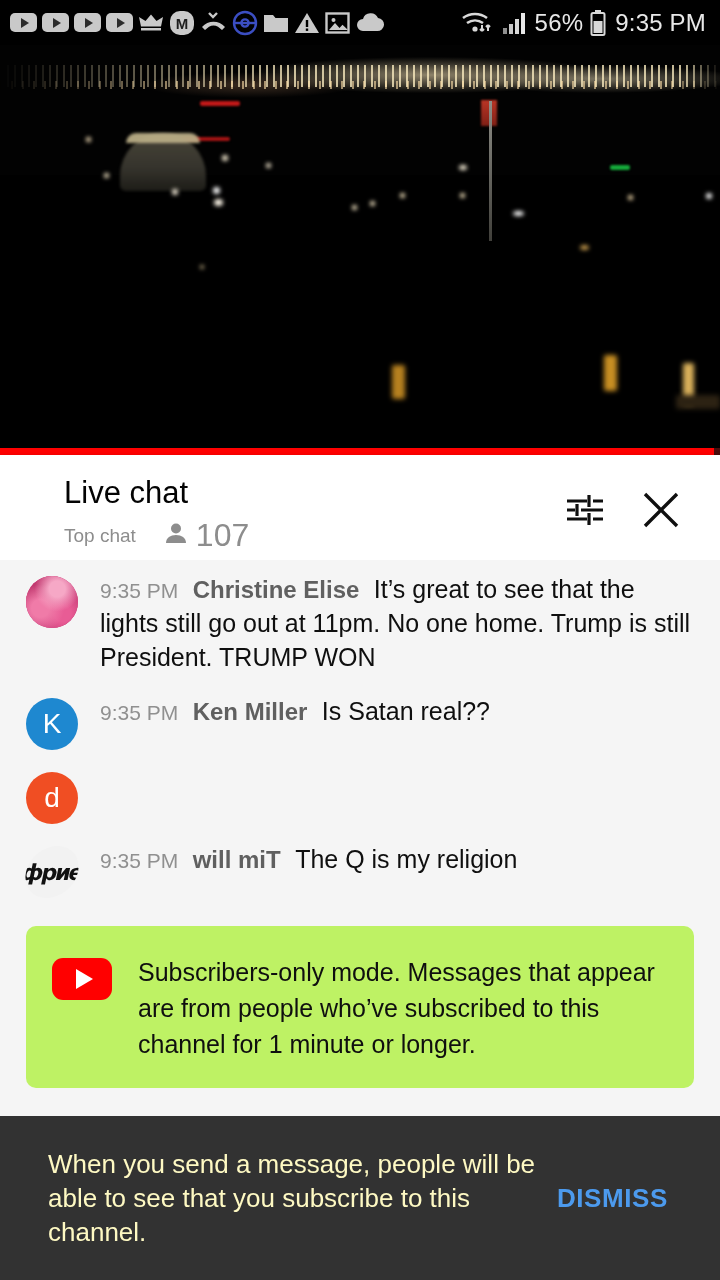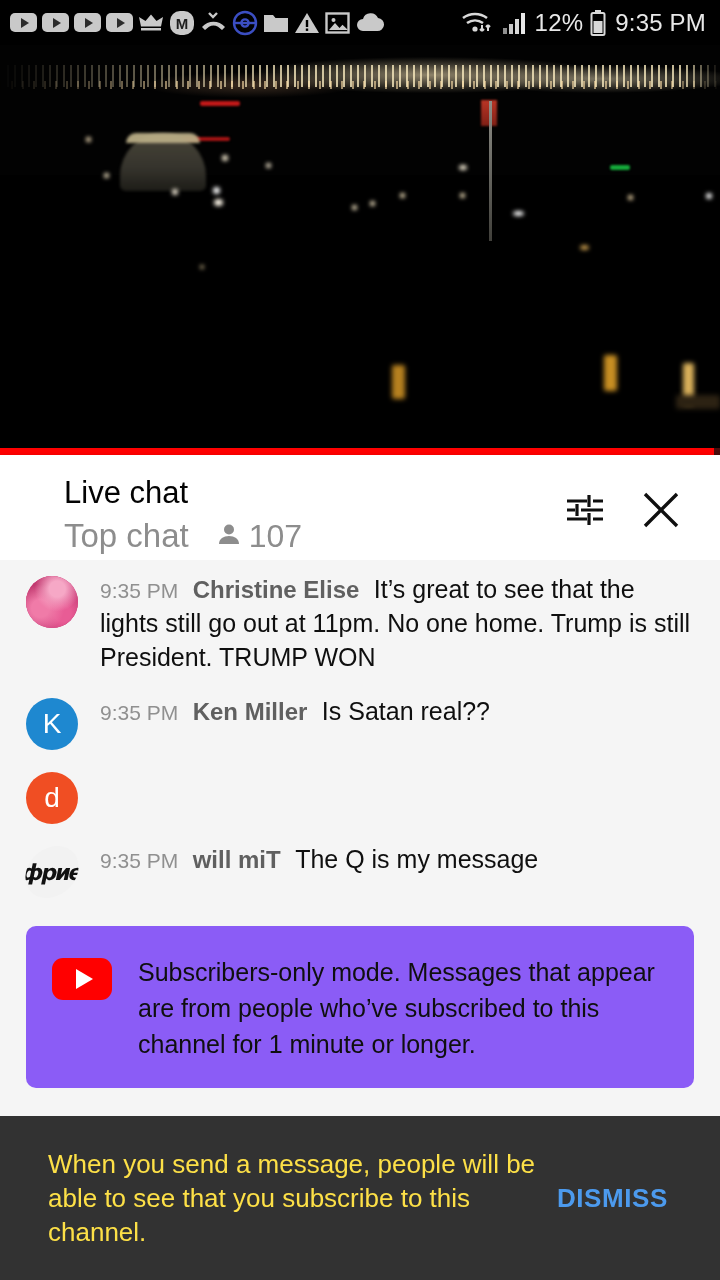--- a/index.html
+++ b/index.html
@@ -103,21 +103,21 @@
 
   
   .chat-header{
     position:absolute; top:455px; left:0; width:720px; height:105px;
     background:#fff; display:flex; align-items:flex-start;
     box-shadow:0 2px 6px rgba(0,0,0,.18);
   }
   .ch-titles{ flex:1; padding:20px 0 0 32px;margin-left:32px; }
   .ch-title{ font-size:31px; color:#030303; font-weight:400; line-height:36px; }
   .ch-sub{ display:flex; align-items:center; margin-top:6px; }
-  .ch-topchat{ font-size:33px; color:#8d8d8d;text-align:center; }
+  .ch-topchat{ font-size:19px; color:#8d8d8d;text-align:center; }
   .ch-count-wrap{ display:flex; align-items:center; margin-left:28px; gap:8px; }
   .ch-count{ font-size:32px; color:#8d8d8d; }
   .ch-actions{ display:flex; align-items:center; gap:26px; padding:30px 34px 0 0; }
   .icon-btn{ width:50px; height:50px; display:flex; align-items:center; justify-content:center; }
 
   
   .chat-list{
     position:absolute; top:560px; left:0; width:720px; height:560px;
     background:#f5f5f5; overflow:hidden;
   }
@@ -139,38 +139,38 @@
   }
   .av-graffiti{ background:#f2f2f2; color:#111; font-size:22px; font-weight:700;
     font-family:"DejaVu Sans", sans-serif; letter-spacing:-2px; transform:skewX(-12deg); }
   .msg-body{ flex:1; padding-left:22px; line-height:31px; }
   .m-time{ font-size:21px; color:#909090; }
   .m-author{ font-size:24px; color:#606060; font-weight:700; margin-left:10px; }
   .m-text{ font-size:25px; color:#0f0f0f; margin-left:10px; }
 
   
   .notice{
-    margin:22px 26px 0 26px; background:#8b5cf6; border-radius:10px;
+    margin:22px 26px 0 26px; background:#bef264; border-radius:10px;
     display:flex; padding:28px 26px 26px 26px;
   }
   .yt-logo{
     width:60px; height:42px; background:#ff0000; border-radius:11px;
     display:flex; align-items:center; justify-content:center; flex:0 0 60px; margin-top:4px;
   }
   .yt-logo i{ width:0;height:0;border-left:17px solid #fff;
     border-top:10px solid transparent;border-bottom:10px solid transparent; margin-left:4px; }
   .notice-body{ padding-left:26px; }
   .notice-text{ font-size:25px; color:#0f0f0f; line-height:36px; }
 
   
   .snackbar{
     position:absolute; left:0; bottom:0; width:720px; height:164px;
     background:#323232; display:flex; align-items:center; padding:0 24px 0 48px;
   }
-  .snack-text{ flex:1; font-size:26px; color:#fde047; line-height:34px; }
+  .snack-text{ flex:1; font-size:26px; color:#fef9c3; line-height:34px; }
   .snack-action{ font-size:26px; color:#4c9aed; font-weight:700; letter-spacing:.6px; padding:0 28px 0 14px; }
 </style>
 </head>
 <body>
 
 <div id="app">
 
   <div class="statusbar">
     <div class="sb-left">
       <span class="sb-ico yt-badge">
@@ -246,21 +246,21 @@
         </svg>
       </span>
       <span class="sb-ico">
         <svg width="26" height="24" viewBox="0 0 26 24">
           <rect x="1" y="17" width="4" height="6" fill="#8f8f8f"></rect>
           <rect x="7" y="13" width="4" height="10" fill="#c9c9c9"></rect>
           <rect x="13" y="8" width="4" height="15" fill="#d9d9d9"></rect>
           <rect x="19" y="2" width="4" height="21" fill="#e8e8e8"></rect>
         </svg>
       </span>
-      <span class="sb-pct">12%</span>
+      <span class="sb-pct">56%</span>
       <span class="sb-ico">
         <svg width="16" height="26" viewBox="0 0 16 26">
             <rect x="5" y="0" width="6" height="3" fill="#d9d9d9"></rect>
             <rect x="1.5" y="3" width="13" height="22" rx="1.5" fill="none" stroke="#d9d9d9" stroke-width="2"></rect>
             <rect x="3.5" y="11" width="9" height="12" fill="#d9d9d9"></rect>
           </svg>
       </span>
       <span class="sb-time">9:35 PM</span>
     </div>
   </div>
@@ -367,21 +367,21 @@
       </div>
     </div>
 
     <div class="msg">
       <div class="avatar av-graffiti">
         <span>фрие</span>
       </div>
       <div class="msg-body">
         <span class="m-time">9:35 PM</span>
         <span class="m-author">will miT</span>
-        <span class="m-text">The Q is my message</span>
+        <span class="m-text">The Q is my religion</span>
       </div>
     </div>
 
     <div class="notice">
       <div class="yt-logo">
           <i></i>
         </div>
       <div class="notice-body">
         <div class="notice-text">Subscribers-only mode. Messages that appear are from people who’ve subscribed to this channel for 1 minute or longer.</div>
 

